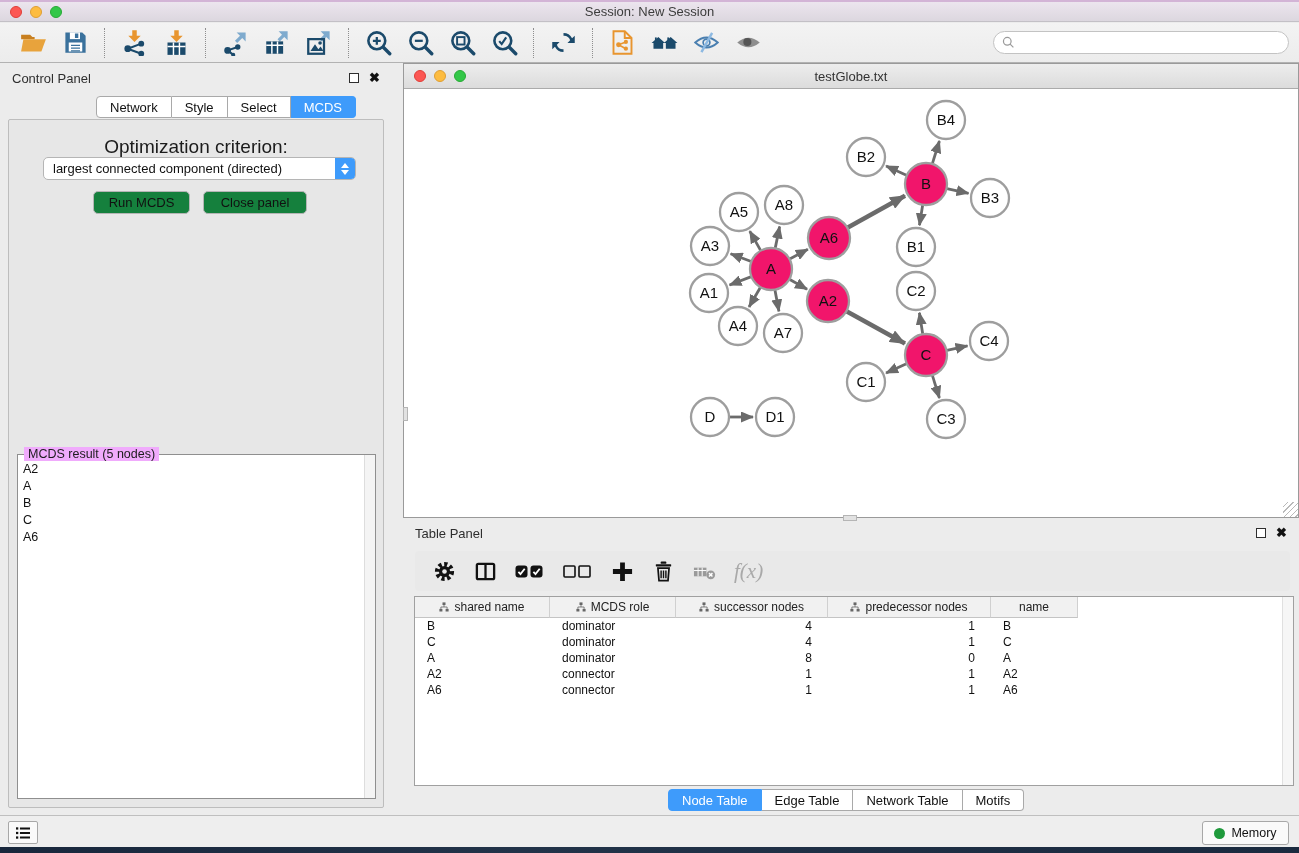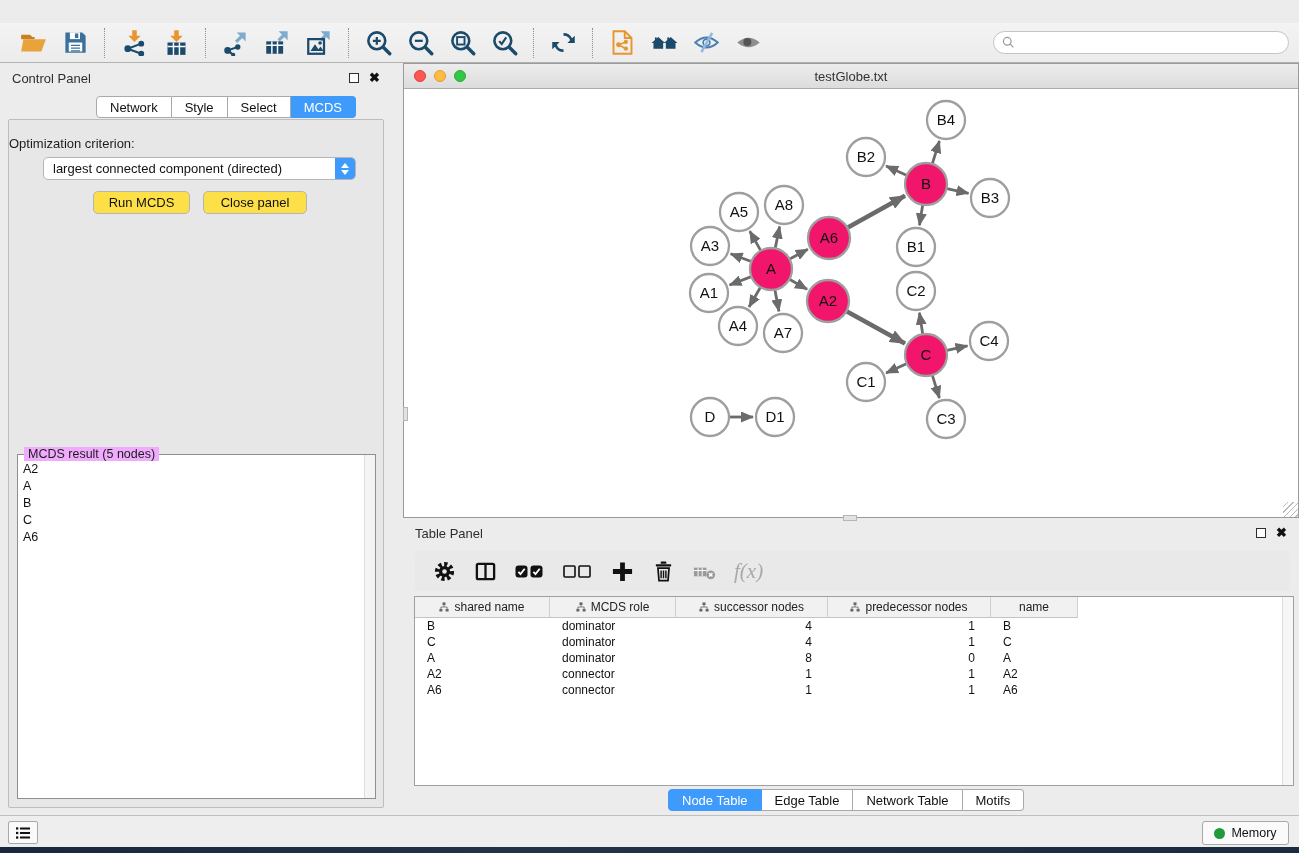--- a/index.html
+++ b/index.html
@@ -42,28 +42,28 @@
   .seg { display:flex; }
   .seg-btn { background:#fff; border:1px solid #a9a9a9; border-left:none; height:22px;
     display:flex; align-items:center; justify-content:center; font-size:13px; color:#111; padding:0 13px; }
   .seg-btn:first-child { border-left:1px solid #a9a9a9; border-radius:4px 0 0 4px; }
   .seg-btn:last-child { border-radius:0 4px 4px 0; }
   .seg-btn.active { background:#3e9bfb; border-color:#3e9bfb; color:#fff; }
 
   .cp-tabs { position:absolute; left:76px; top:33px;margin-left:20px; }
   .cp-content { position:absolute; left:8px; top:56px; width:376px; height:689px;
     background:#e7e7e7; border:1px solid #bdbdbd; border-radius:2px; }
-  .opt-label { position:absolute; left:0; right:0; top:16px; font-size:13px; color:#1c1c1c; }
+  .opt-label { position:absolute; left:0; right:0; top:16px; text-align:center; font-size:19px; color:#1c1c1c; }
   .dropdown { position:absolute; left:34px; top:37px; width:313px; height:23px;
     background:#fff; border:1px solid #b5b5b5; border-radius:5px; display:flex; align-items:stretch; overflow:hidden; }
   .dd-text { flex:1; font-size:13px; color:#111; padding:0 9px; display:flex; align-items:center; white-space:nowrap; }
   .dd-stepper { width:20px; background:#3e9bfb; display:flex; flex-direction:column; align-items:center; justify-content:center; gap:2px; }
   .chev-up { width:0; height:0; border-left:4px solid transparent; border-right:4px solid transparent; border-bottom:5px solid #fff; }
   .chev-down { width:0; height:0; border-left:4px solid transparent; border-right:4px solid transparent; border-top:5px solid #fff; }
-  .btn { position:absolute; height:23px; background:#fde047; border:1px solid #b5b5b5; border-radius:5px;
+  .btn { position:absolute; height:23px; background:#15803d; border:1px solid #b5b5b5; border-radius:5px;
     font-size:13px; color:#111; display:flex; align-items:center; justify-content:center; }
   .btn-run { left:84px; top:71px; width:97px; }
   .btn-close { left:194px; top:71px; width:104px; }
 
   .result-box { position:absolute; left:8px; top:334px; width:359px; height:345px;
     border:1px solid #8f8f8f; background:#fff; }
   .result-legend { position:absolute; left:6px; top:-8px; background:#f0abfc; padding:0 4px;
     font-size:12.5px; color:#1c1c1c; }
   .result-list { position:absolute; left:1px; top:6px; bottom:1px; right:12px; overflow:hidden; }
   .result-item { font-size:12.5px; color:#111; padding:1px 0 1px 4px; line-height:15px; }
@@ -121,20 +121,28 @@
     display:flex; align-items:center; justify-content:center; gap:6px; font-size:12.5px; color:#111; }
   .memory-dot { width:11px; height:11px; border-radius:50%; background:#1f9a3c; }
   .bottom-strip { position:absolute; left:0; top:847px; width:100%; height:6px;
     background:linear-gradient(90deg,#18273c,#223349 40%,#1a2a3f); }
 </style>
 </head>
 <body>
 
 <div class="screen">
 
+  <div class="titlebar">
+    <div class="traffic">
+      <span class="tl red"></span>
+      <span class="tl yellow"></span>
+      <span class="tl green"></span>
+    </div>
+    <div class="titlebar-title">Session: New Session</div>
+  </div>
 
   <div class="toolbar">
     <div class="tb-btn">
       <svg viewBox="0 0 24 24">
           <path fill="#c87f1f" d="M1 5h8l2 2h2v2H1z"></path>
           <path fill="#e8a33c" d="M3 9h20l-4 11H1z"></path>
         </svg>
     </div>
     <div class="tb-btn">
       <svg viewBox="0 0 24 24">

